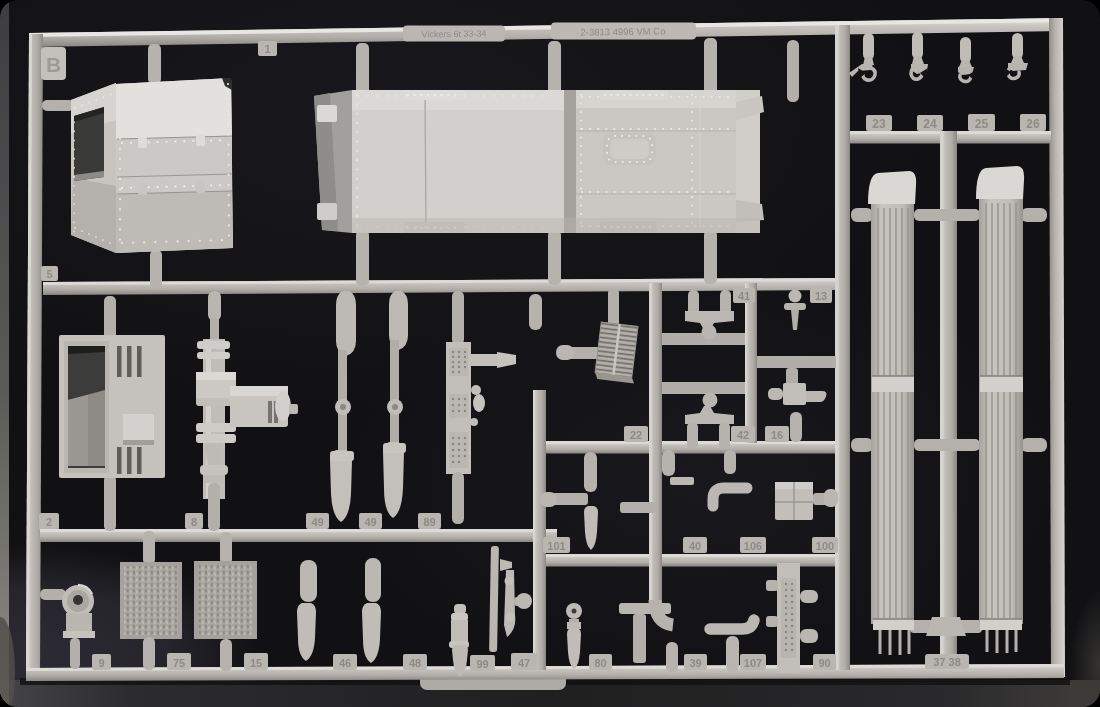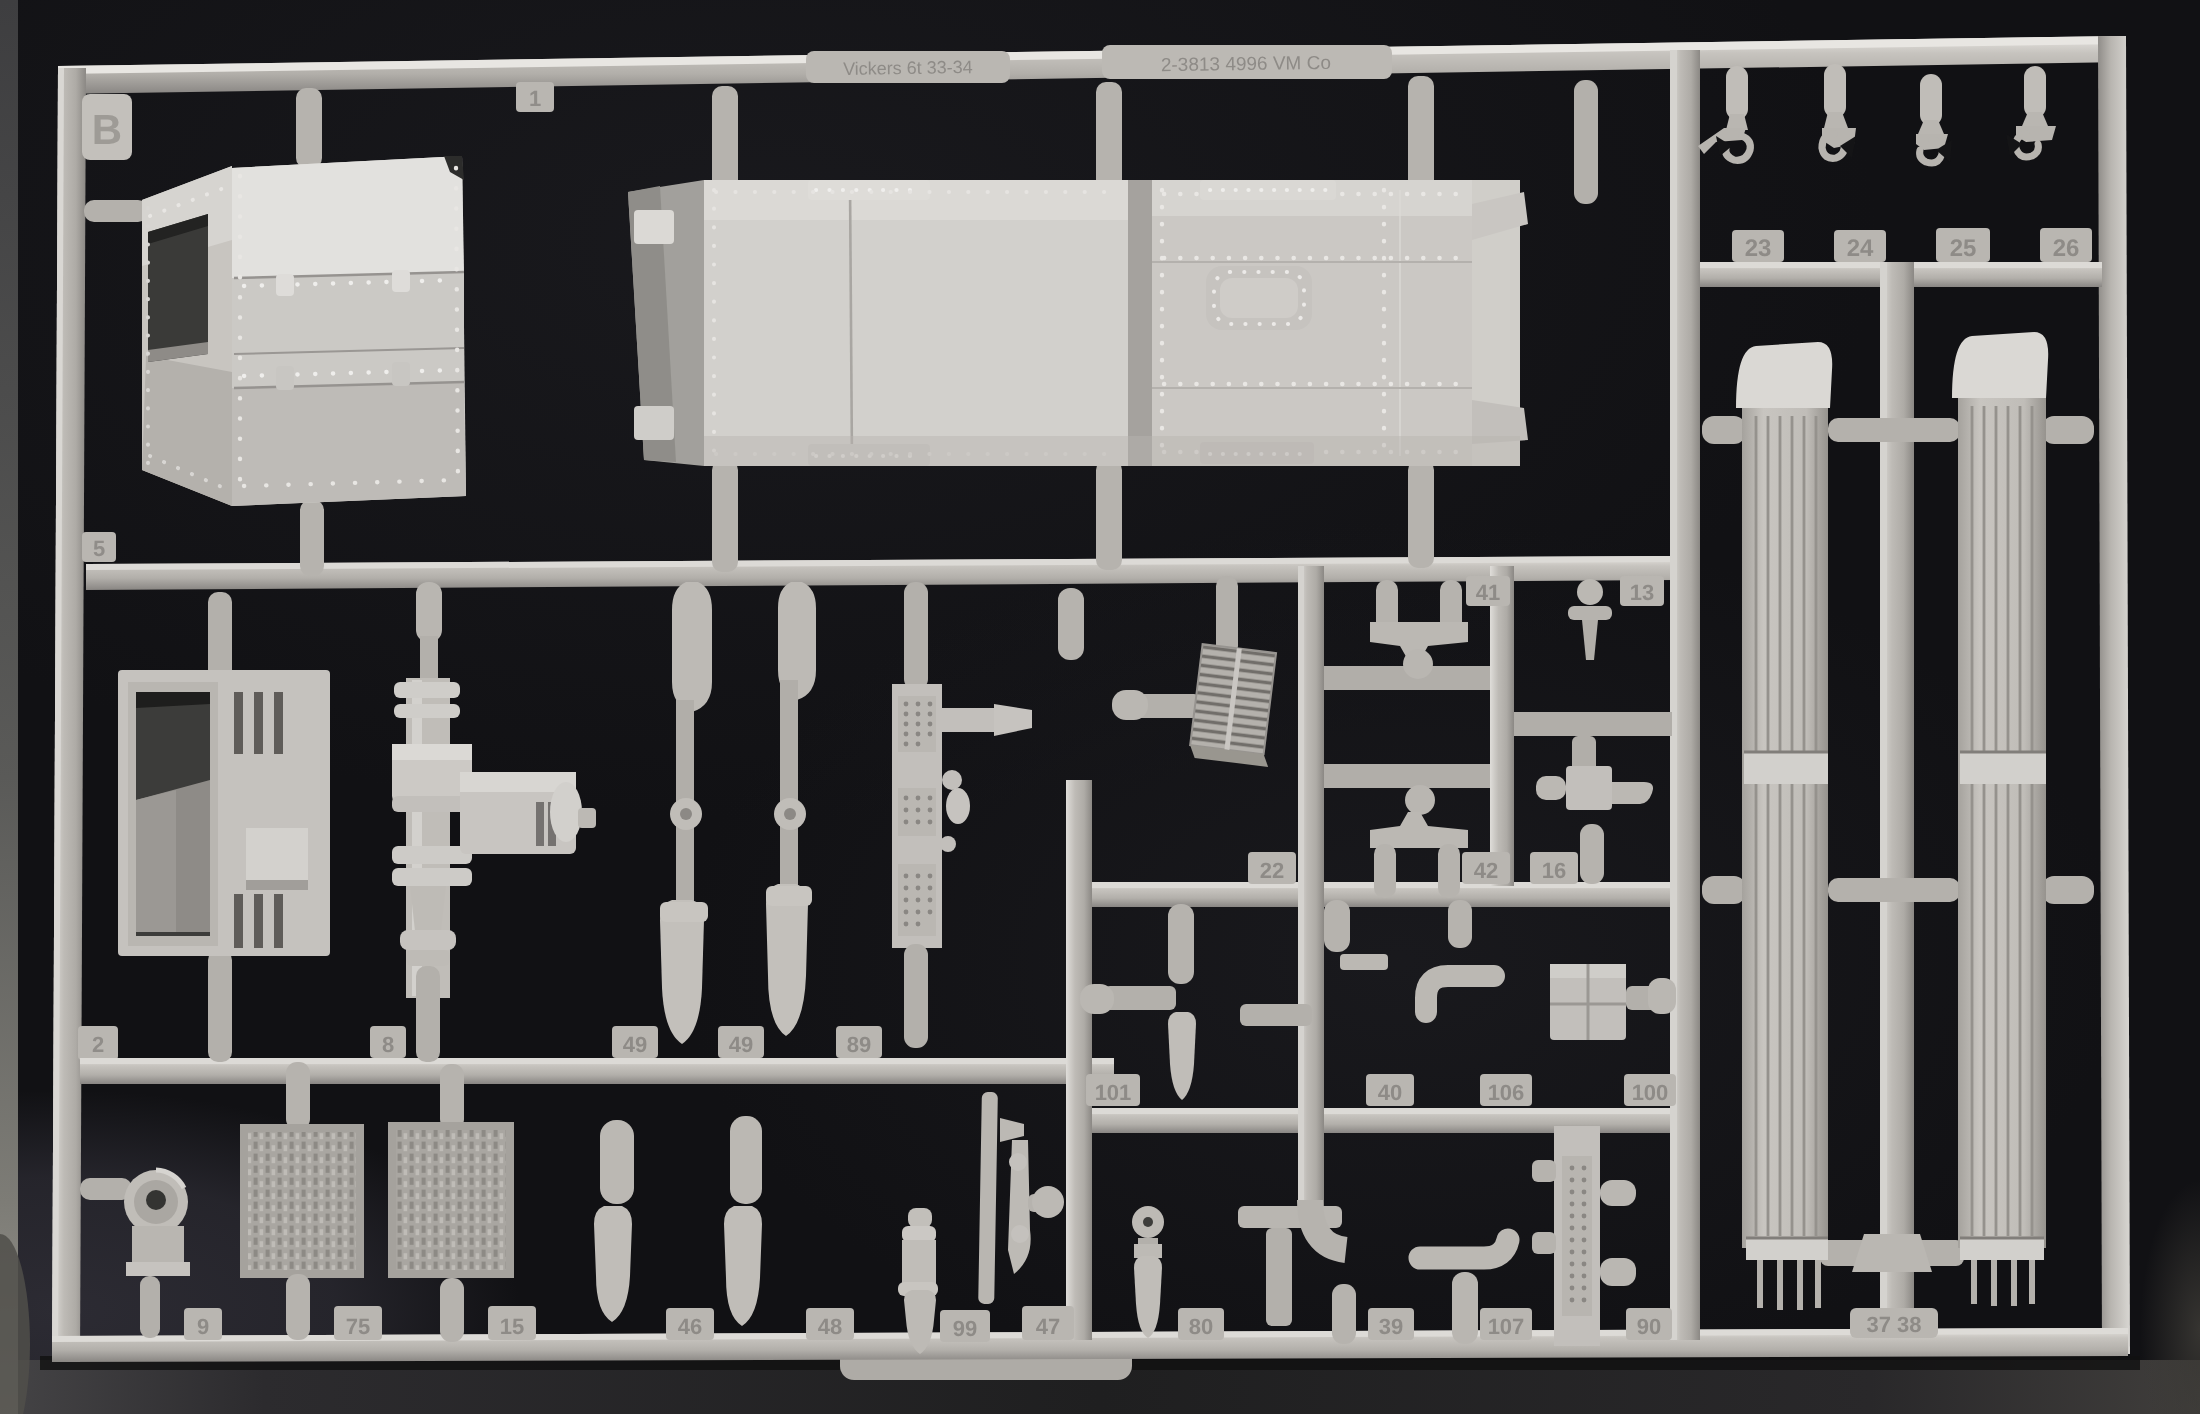--- a/index.html
+++ b/index.html
@@ -1,16 +1,16 @@
 <!DOCTYPE html>
 <html><head>
 <meta charset="utf-8">
 <style>
   html,body{margin:0;padding:0;background:#000;}
-  #scene{width:1100px;height:707px;position:relative;overflow:hidden;}
+  #scene{width:1100px;height:707px;position:relative;overflow:hidden;border-radius:18px;}
   svg{display:block;}
   text{font-family:"Liberation Sans",sans-serif;}
 </style>
 </head>
 <body>
 <div id="scene">
 <svg width="1100" height="707" viewBox="0 0 1100 707">
 <defs>
   <linearGradient id="gh" x1="0" y1="0" x2="0" y2="1">
     <stop offset="0" stop-color="#e7e5e1"></stop>

